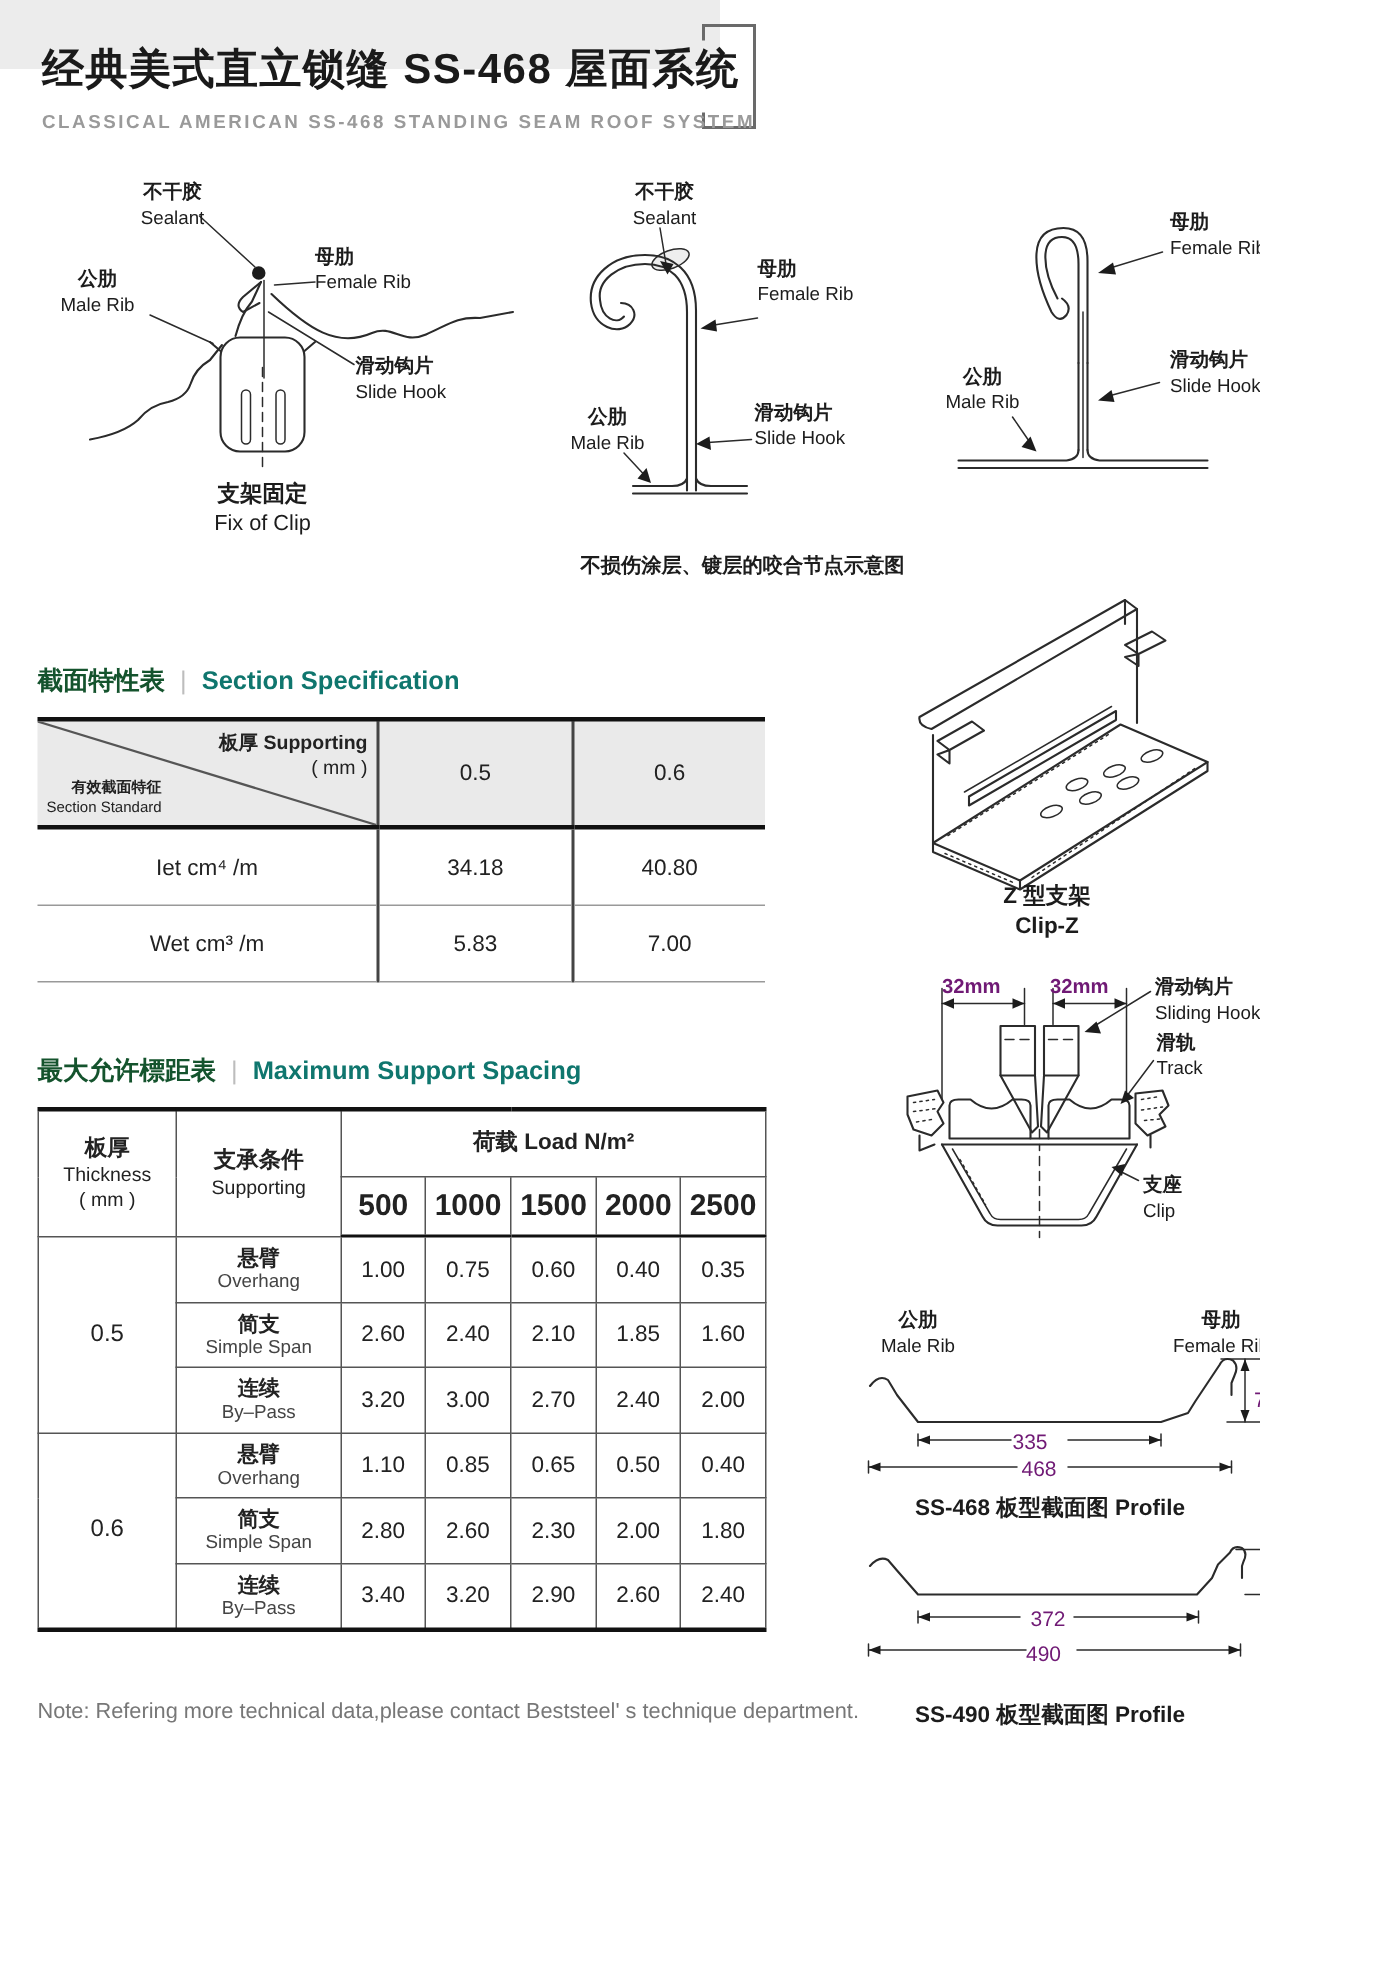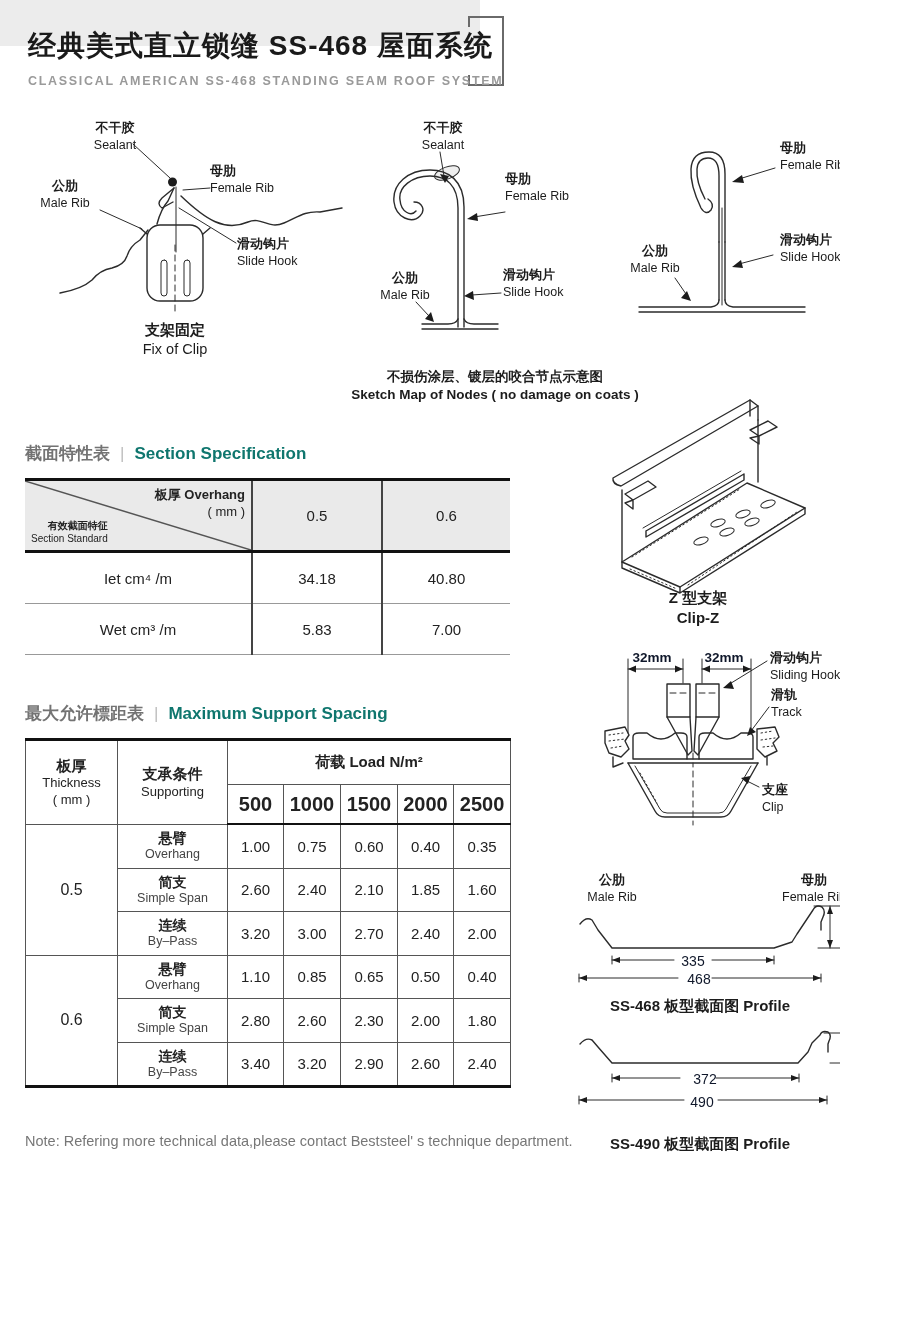--- a/index.html
+++ b/index.html
@@ -28,25 +28,25 @@
   .lbl .en{display:block;}
   .lbl.left{text-align:left;}
   .dcap{position:absolute;text-align:center;color:#1c1c1c;line-height:1.35;white-space:nowrap;}
   .dcap .cn{display:block;font-size:15px;font-weight:bold;}
   .dcap .en{display:block;font-size:14.5px;}
   .ncap{position:absolute;text-align:center;font-weight:bold;color:#1c1c1c;line-height:1.3;white-space:nowrap;}
   .ncap .cn{display:block;font-size:13.5px;}
   .ncap .en{display:block;font-size:13.5px;}
   .cap2{position:absolute;text-align:center;font-weight:bold;color:#1c1c1c;line-height:1.35;font-size:15px;white-space:nowrap;}
   .cap2 span{display:block;}
-  .dimlbl{position:absolute;font-size:13.5px;color:#0f172a;text-align:center;white-space:nowrap;}
+  .dimlbl{position:absolute;font-size:13.5px;color:#701a75;white-space:nowrap;}
   .dimlbl.b{font-weight:bold;}
   
   .sec-title{position:absolute;font-size:17px;font-weight:bold;white-space:nowrap;}
-  .sec-title .red{color:#737373;}
+  .sec-title .red{color:#14532d;}
   .sec-title .div{color:#bdbdbd;font-weight:normal;padding:0 10px;}
   .sec-title .gray{color:#0f766e;}
   
   table.spec{position:absolute;left:25px;top:478px;width:485px;border-collapse:collapse;table-layout:fixed;
              border-top:3px solid #111;}
   table.spec td{text-align:center;font-size:15px;color:#222;padding:0;}
   table.spec tr.hdr td{background:#eaeaea;border-bottom:3px solid #111;height:69px;}
   table.spec tr.bd td{height:50px;border-bottom:1px solid #999;}
   table.spec td.v{border-left:2px solid #444;}
   .corner{position:relative;height:69px;}
@@ -147,21 +147,20 @@
   <div class="lbl left" style="left:503px;top:267px;width:110px">
     <span class="cn">滑动钩片</span>
     <span class="en">Slide Hook</span>
   </div>
   <div class="lbl" style="left:365px;top:270px;width:80px">
     <span class="cn">公肋</span>
     <span class="en">Male Rib</span>
   </div>
   <div class="ncap" style="left:325px;top:368px;width:340px">
     <span class="cn">不损伤涂层、镀层的咬合节点示意图</span>
-    <span class="en">Sketch Map of Nodes ( no damage on coats )</span>
   </div>
 
   <svg class="draw abs" style="left:615px;top:112px" width="305" height="230" viewBox="0 0 305 230">
     <path d="M110,130 L110,62 Q110,40 94,40 Q77,40 76,57 Q75,73 86,96 Q91,104 96,98 Q100,92 93,87"></path>
     <path d="M104,130 L104,64 Q104,46 93,46 Q83,46 82,57 Q81,70 90,87"></path>
     <path d="M104,130 L104,188 M110,130 L110,188"></path>
     <path d="M107,96 L107,193" class="thin"></path>
     <path d="M104,188 Q104,194 96,195 L24,195"></path>
     <path d="M110,188 Q110,194 118,195 L190,195"></path>
     <path d="M24,200 L190,200"></path>
@@ -195,21 +194,21 @@
         <col style="width:128px">
       </colgroup>
     <tbody>
         <tr class="hdr">
       <td>
         <div class="corner">
           <svg viewBox="0 0 227 69" preserveAspectRatio="none">
                 <line x1="0" y1="0" x2="227" y2="69" stroke="#555" stroke-width="1.5"></line>
               </svg>
           <div class="tr">
-            <span class="b">板厚 Overhang</span><br>
+            <span class="b">板厚 Supporting</span><br>
             <span>( mm )</span>
           </div>
           <div class="bl">
             <span class="b">有效截面特征</span><br>
             <span>Section Standard</span>
           </div>
         </div>
       </td>
       <td class="v">0.5</td>
       <td class="v">0.6</td>

